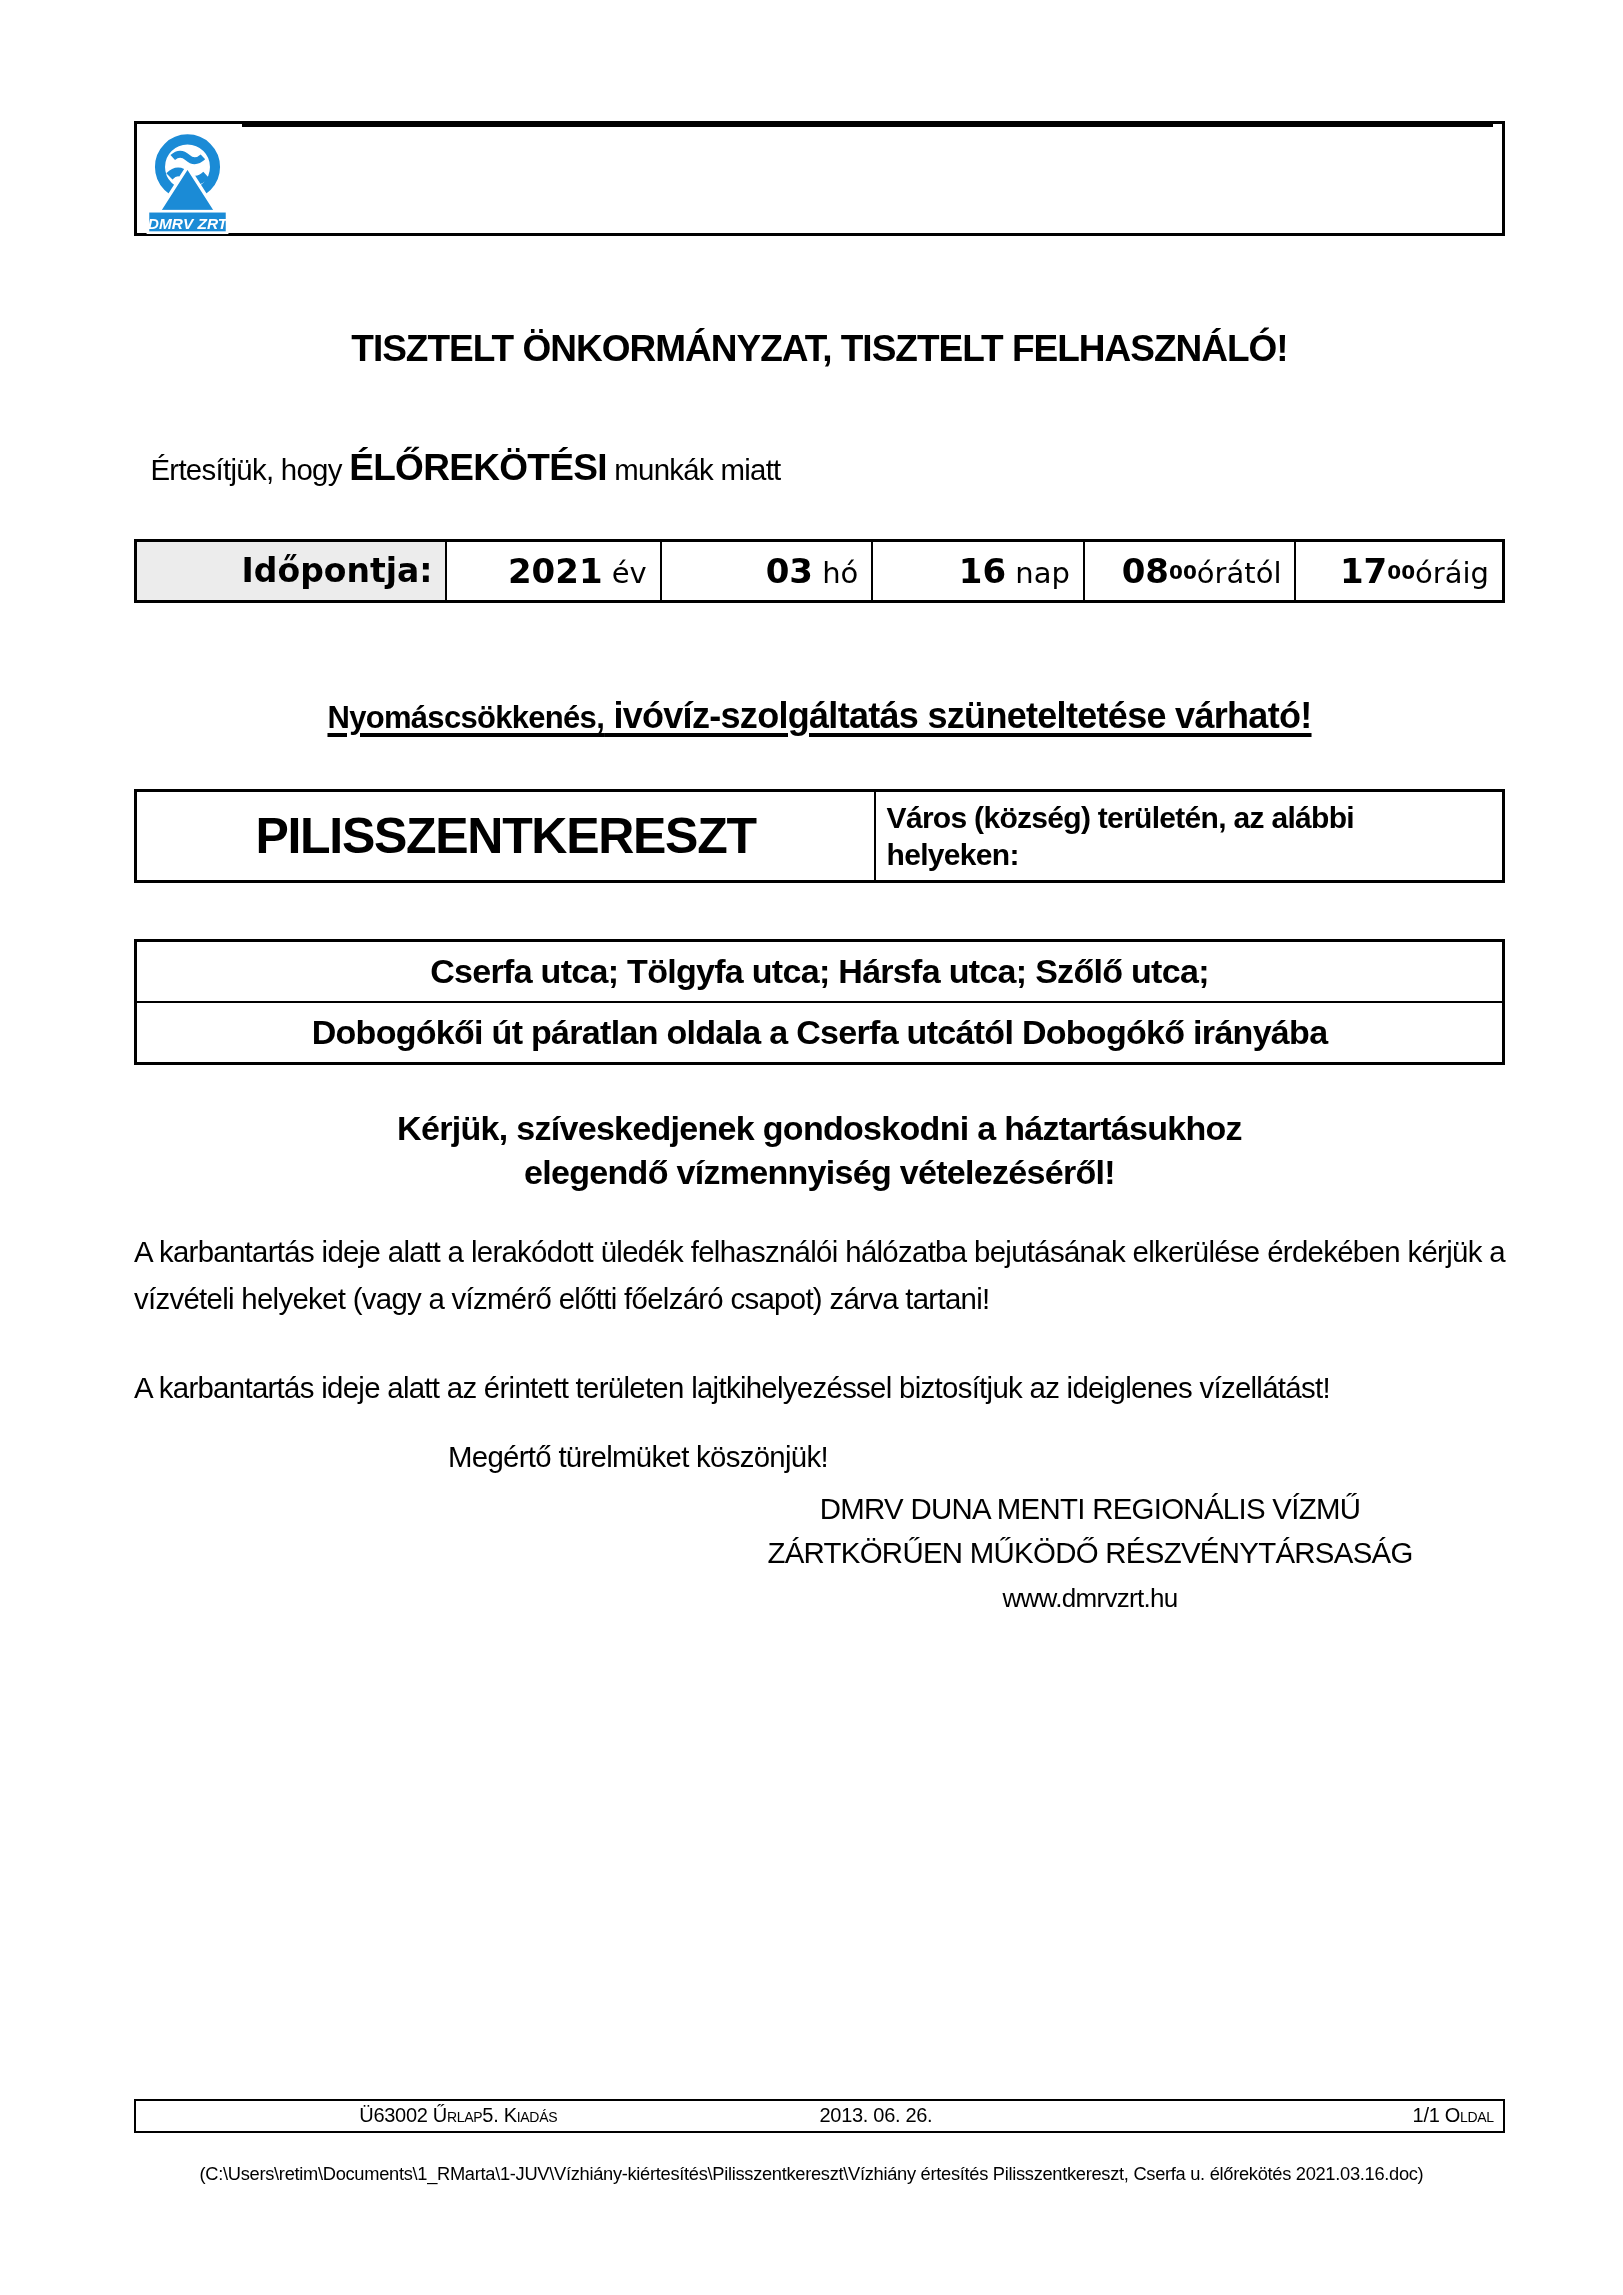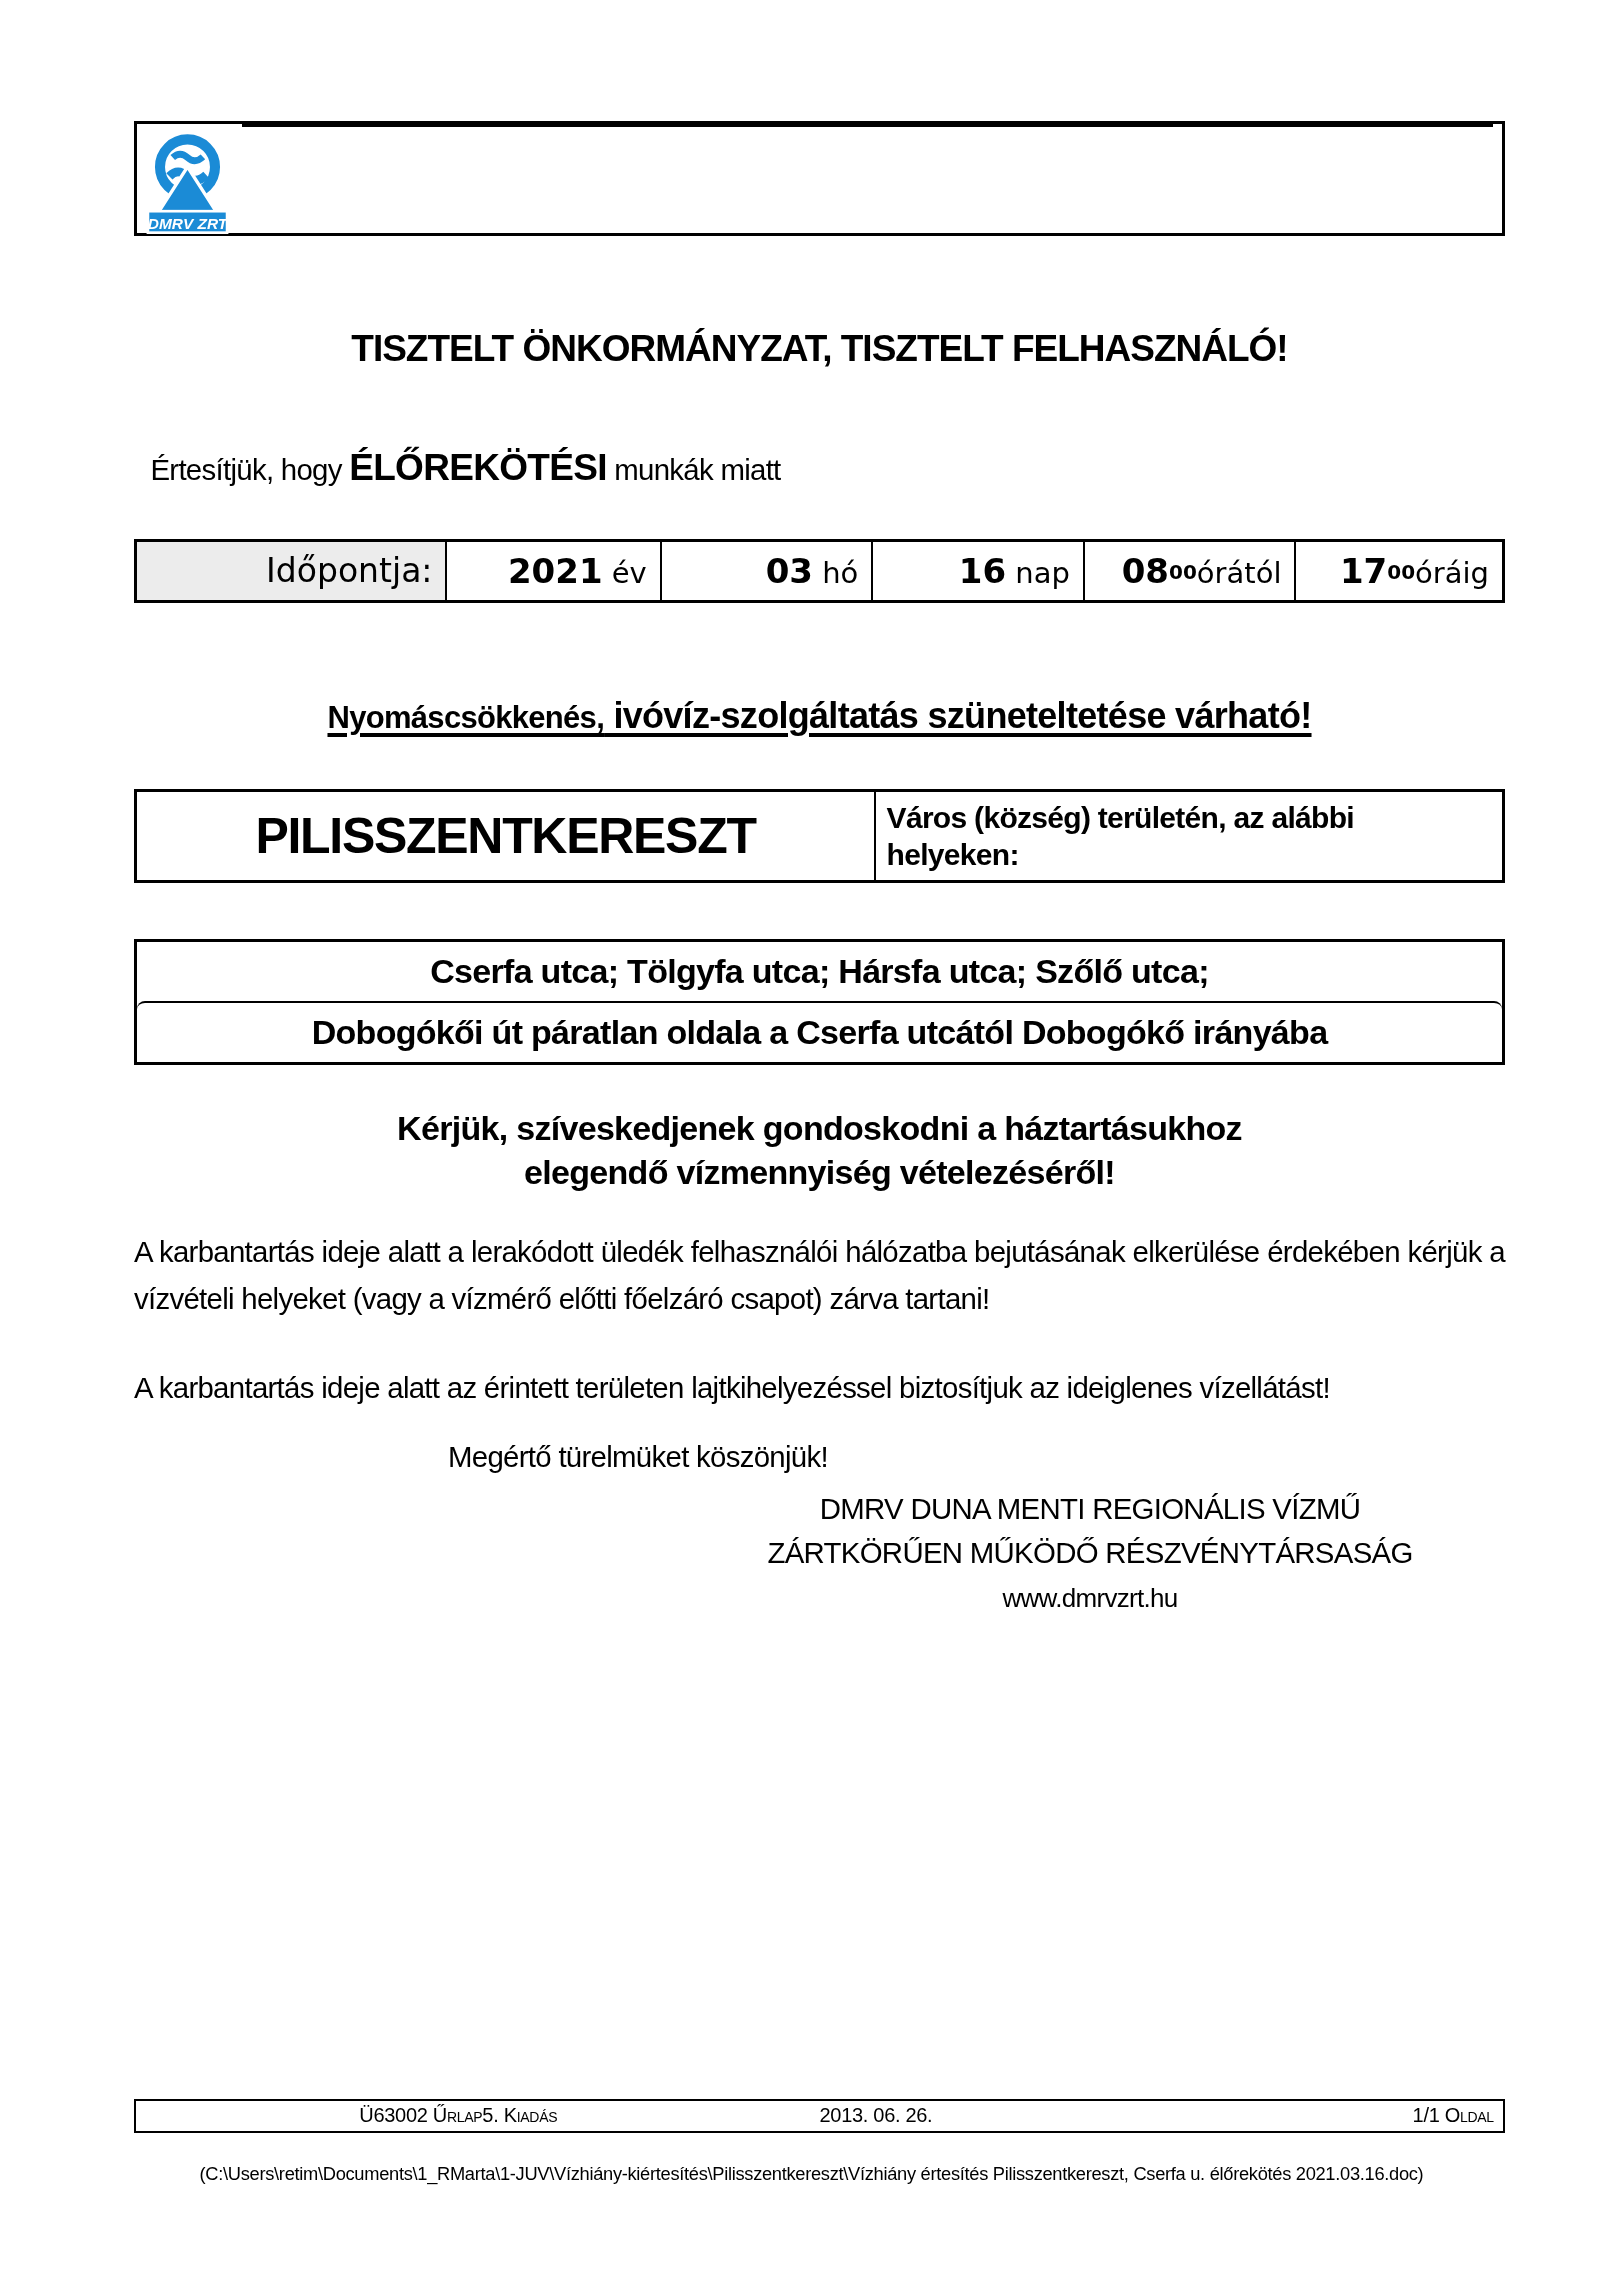--- a/index.html
+++ b/index.html
@@ -39,21 +39,21 @@
 
   
   .schedule {
     margin-top:50px; border:3.3px solid #000;
     display:grid; grid-template-columns:22.6% 15.7% 15.5% 15.5% 15.5% auto;
     font-family:"DejaVu Sans","Liberation Sans",sans-serif;
   }
   .schedule .cell { border-left:2.6px solid #000; padding:9.2px 13px 9.2px 5.2px; text-align:right; white-space:nowrap; }
   .schedule .cell:first-child { border-left:none; }
   .sched-label {
-    background:#ececec; font-weight:normal; font-size:33px;
+    background:#ececec; font-weight:bold; font-size:33px;
     text-align:center; padding-left:10.5px !important;
   }
   .num { font-weight:bold; font-size:34px; }
   .sup { font-weight:bold; font-size:20px; vertical-align:super; line-height:0; }
   .unit { font-size:29px; }
   .unit.gap { margin-left:9.2px; }
 
   
   .warning {
     margin:92px 0 0 0; text-align:center; font-weight:bold;
@@ -75,21 +75,20 @@
   .city-note {
     border-left:2.6px solid #000; font-size:30px; font-weight:bold;
     letter-spacing:-0.7px; padding:6.5px 10.5px; line-height:1.25;
   }
 
   
   .streets-box { margin-top:56px; border:3.3px solid #000; }
   .street-row {
     text-align:center; font-size:34px; font-weight:bold; letter-spacing:-0.7px;
     padding:9.8px 6.5px;
-    border-radius:8px;
   }
   .street-row.second { border-top:2.6px solid #000; }
 
   
   .request {
     margin:41px 0 0 0; text-align:center; font-size:34px; font-weight:bold;
     letter-spacing:-0.7px; line-height:1.3;
   }
 
   

